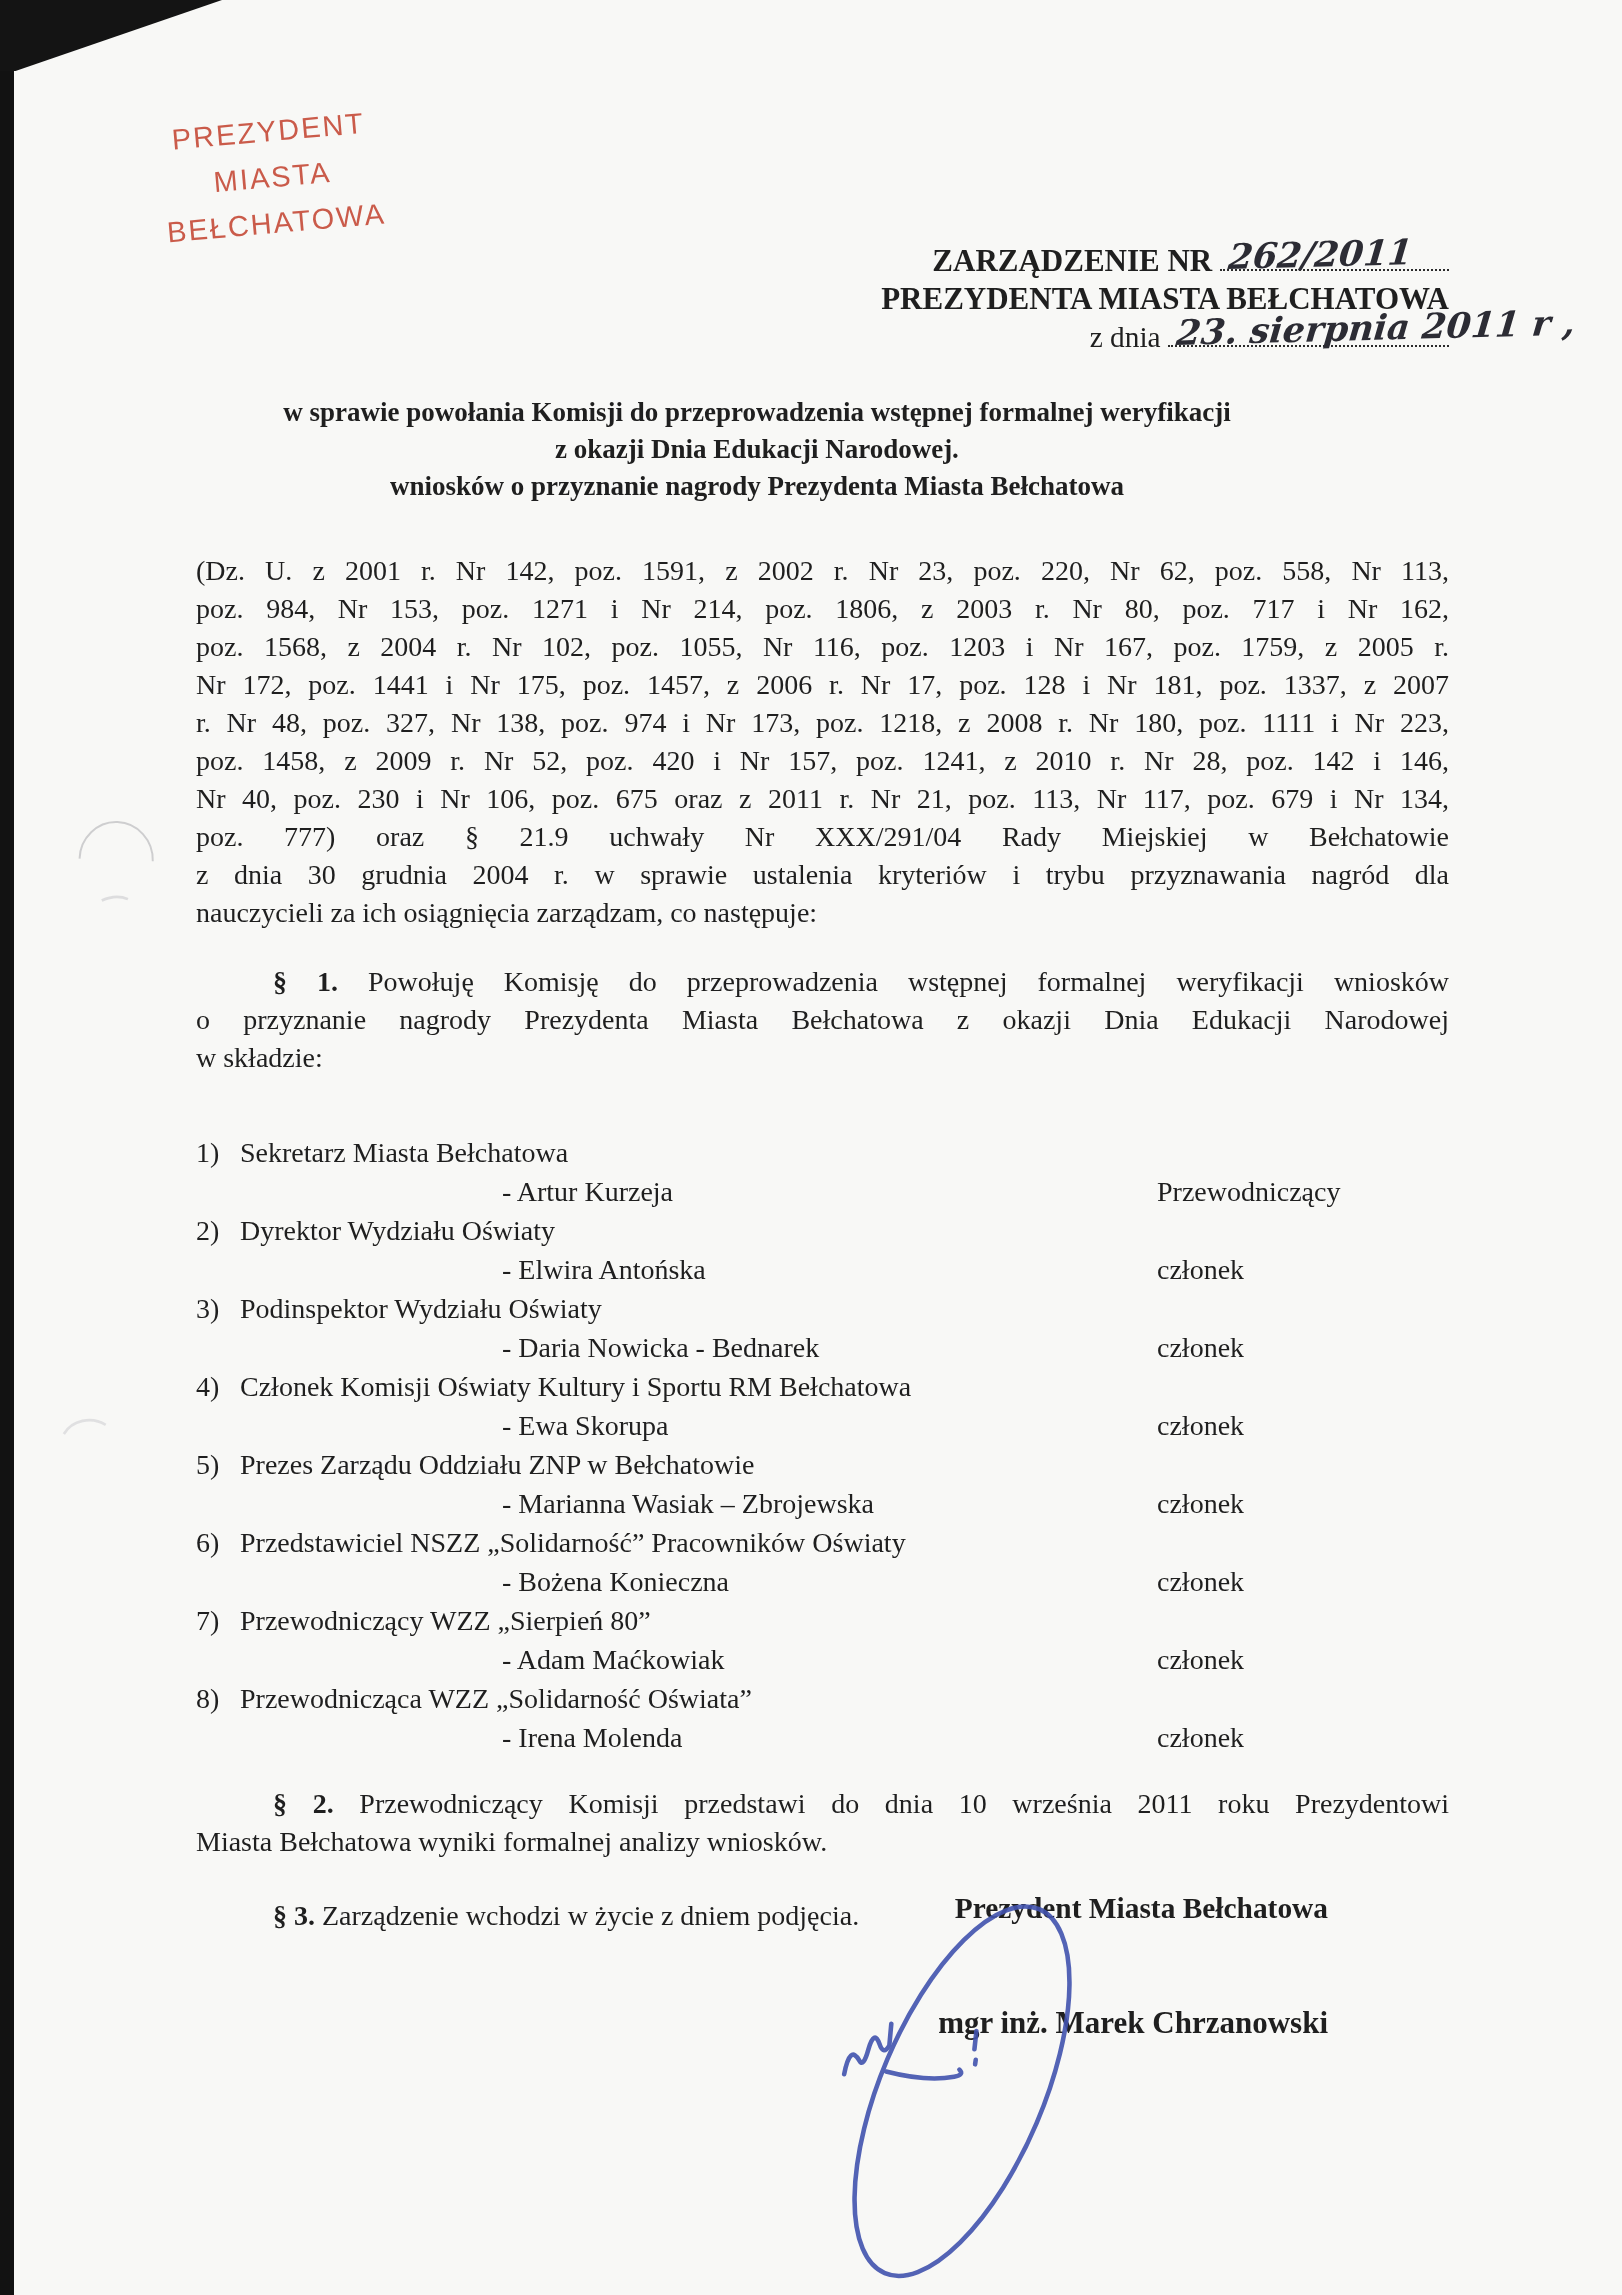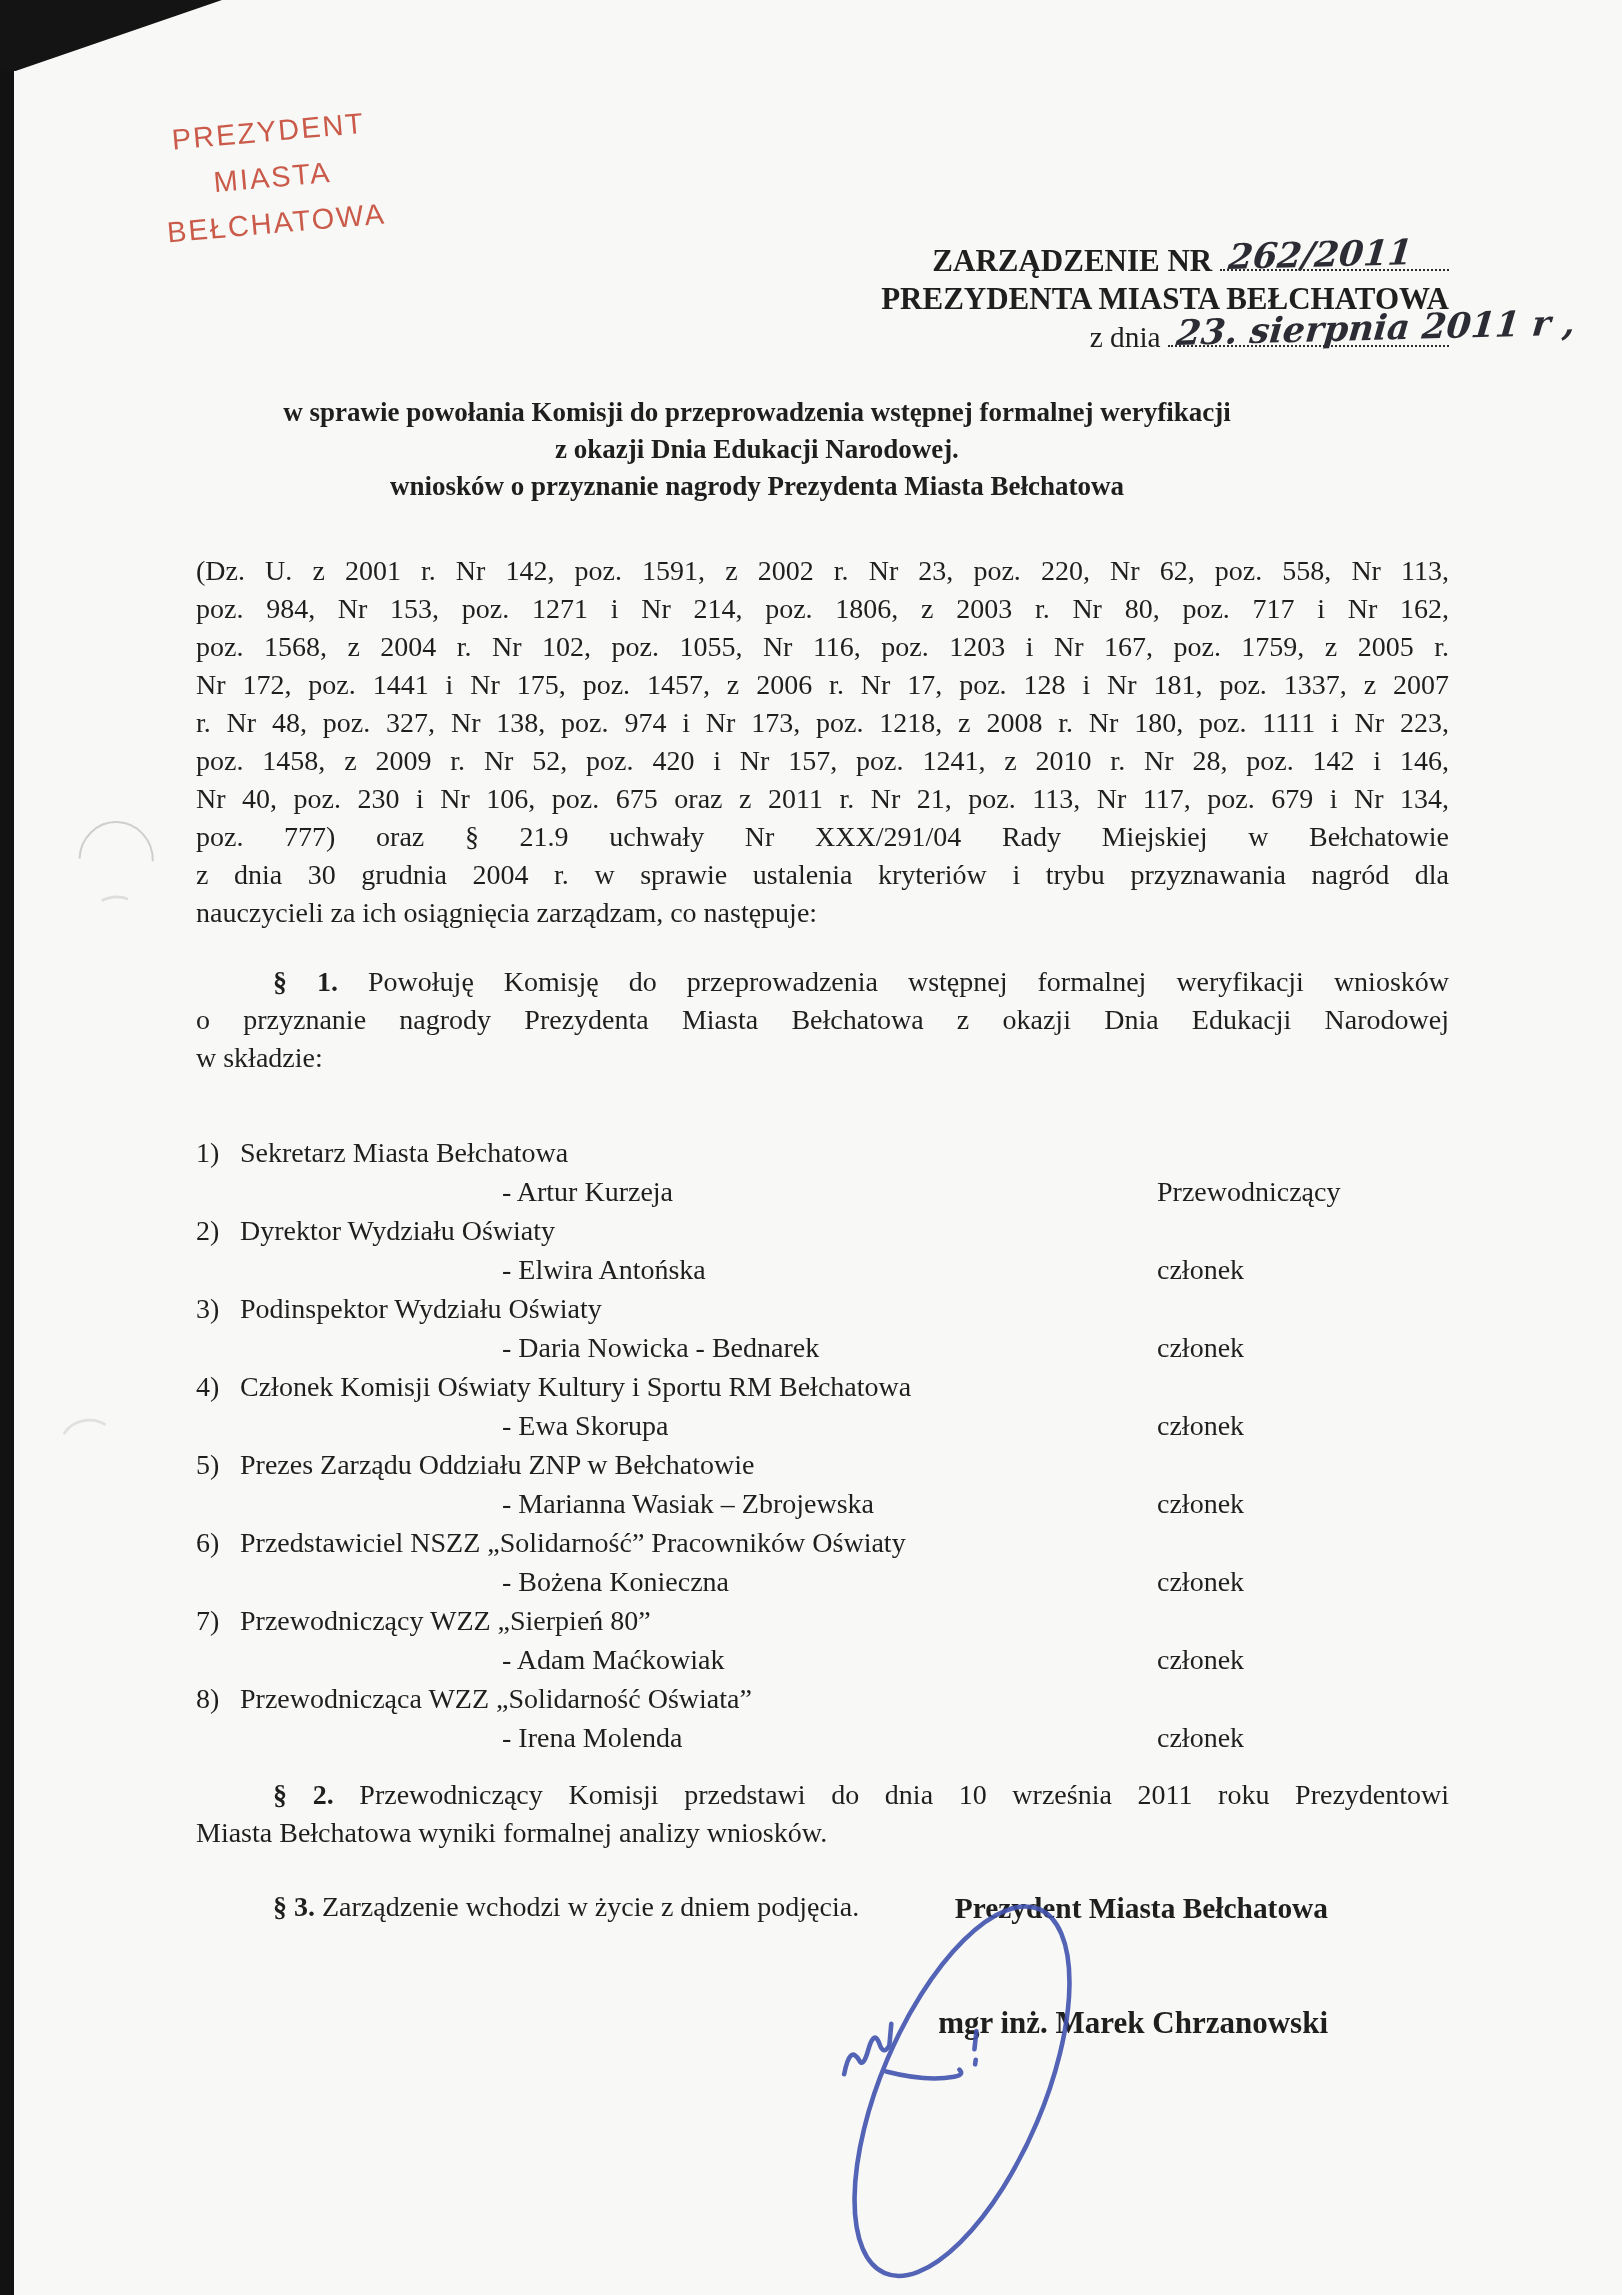--- a/index.html
+++ b/index.html
@@ -48,21 +48,21 @@
 
   .par1 { margin-top:31px; font-size:28px; line-height:38px; }
   .par1 div { height:38px; }
 
   .committee { margin-top:60px; font-size:28px; }
   .item-line { position:relative; height:39px; }
   .num { display:inline-block; width:44px; }
   .name { margin-left:306px; }
   .role { position:absolute; left:961px; top:0; }
 
-  .par2 { margin-top:15px; font-size:28px; line-height:38px; }
+  .par2 { margin-top:24px; font-size:28px; line-height:38px; }
   .par2 div { height:38px; }
   .par3 { margin-top:39px; font-size:28px; height:38px; }
 
   .sig-block { position:absolute; left:844px; top:1892px; width:484px; text-align:right; }
   .sig-title { font-weight:bold; font-size:29.4px; }
   .sig-name { font-weight:bold; font-size:31px; margin-top:80px; }
   .sig-svg { position:absolute; left:746px; top:1896px; pointer-events:none; }
 </style>
 </head>
 <body>

